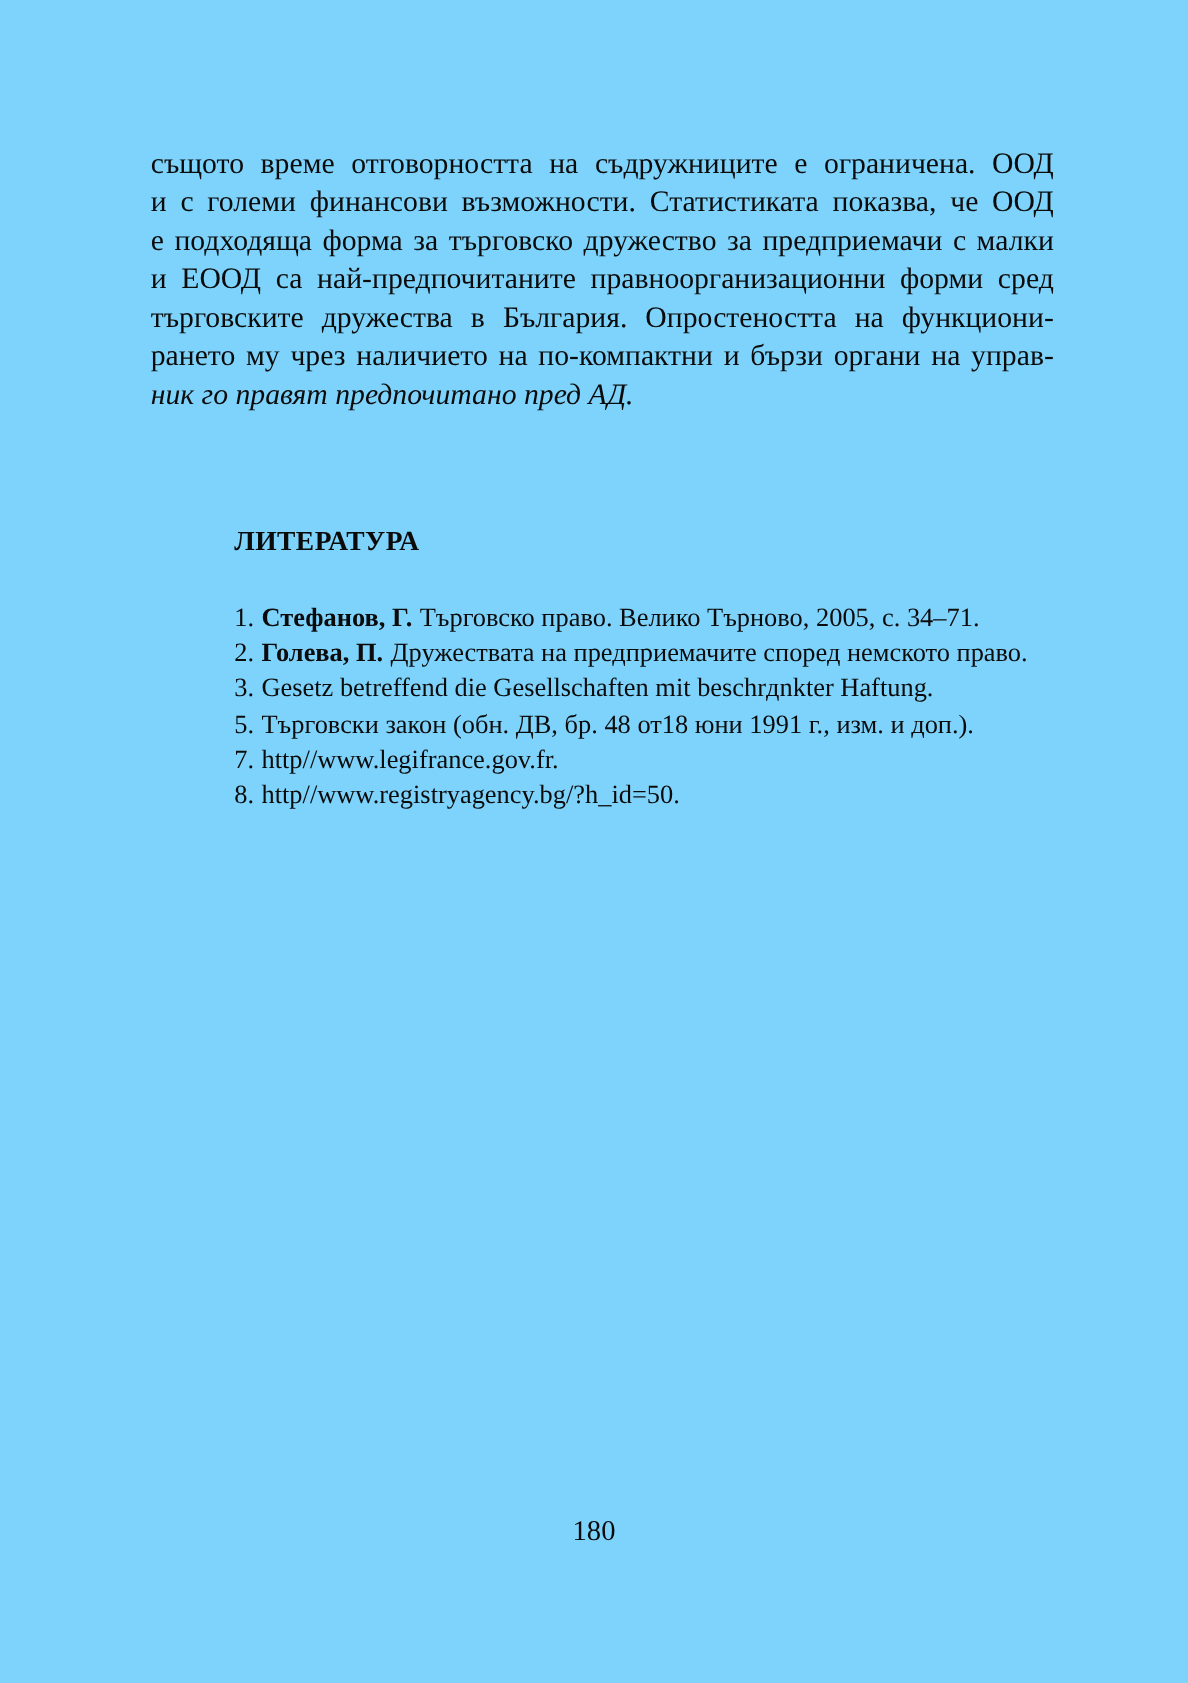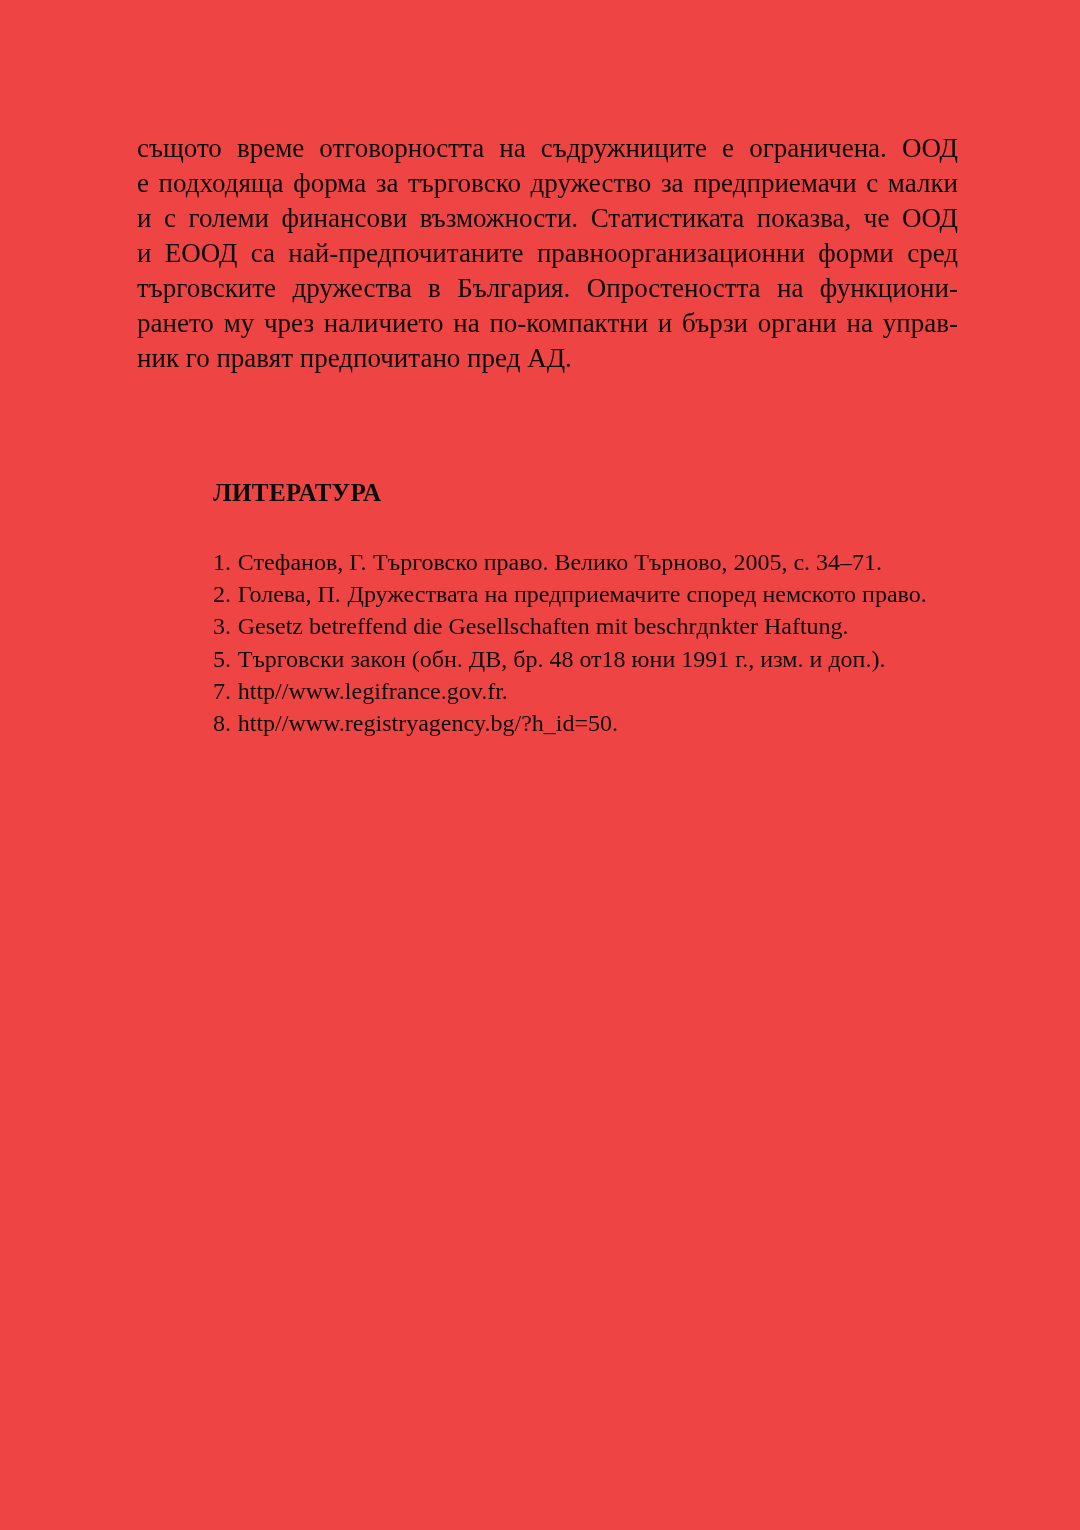--- a/index.html
+++ b/index.html
@@ -7,75 +7,76 @@
   body {
     background: #ffffff;
     font-family: "Liberation Serif", serif;
     color: #0b0b0b;
     position: relative;
     overflow: hidden;
   }
   .page {
     position: absolute;
     inset: 0;
-    background: #ef4444;
+    background: #7dd3fc;
   }
   .body-text {
     position: absolute;
     left: 137px;
     top: 131px;
     width: 821px;
     font-size: 27px;
     line-height: 35px;
   }
   .line {
     text-align: justify;
     text-align-last: justify;
   }
   .line.last {
     text-align-last: left;
+    font-style: italic;
   }
   .heading {
     position: absolute;
     left: 213px;
     top: 479px;
     font-size: 25px;
     font-weight: bold;
     letter-spacing: 0.4px;
   }
   .refs {
     position: absolute;
     left: 213px;
     top: 546px;
     list-style: none;
     font-size: 24px;
     line-height: 32.2px;
   }
   .refs li { white-space: nowrap; }
   .ref-num { margin-right: 0.28em; }
-  .ref-bold { font-weight: normal; margin-right: 0.28em; }
+  .ref-bold { font-weight: bold; margin-right: 0.28em; }
   .ref-bold:empty { display: none; }
   .page-number {
     position: absolute;
     left: 0;
     top: 1377px;
     width: 100%;
     text-align: center;
     font-size: 26px;
   }
 </style>
 </head>
 <body>
 
 <div class="page">
 
   <div class="body-text">
     <div class="line">същото време отговорността на съдружниците е ограничена. ООД</div>
+    <div class="line">и с големи финансови възможности. Статистиката показва, че ООД</div>
     <div class="line">е подходяща форма за търговско дружество за предприемачи с малки</div>
-    <div class="line">и с големи финансови възможности. Статистиката показва, че ООД</div>
     <div class="line">и ЕООД са най-предпочитаните правноорганизационни форми сред</div>
     <div class="line">търговските дружества в България. Опростеността на функциони-</div>
     <div class="line">рането му чрез наличието на по-компактни и бързи органи на управ-</div>
     <div class="line last">ник го правят предпочитано пред АД.</div>
   </div>
 
   <div class="heading">ЛИТЕРАТУРА</div>
 
   <ol class="refs">
     <li>
@@ -91,14 +92,15 @@
       <span class="ref-num">5.</span><span class="ref-text">Търговски закон (обн. ДВ, бр. 48 от18 юни 1991 г., изм. и доп.).</span>
     </li>
     <li>
       <span class="ref-num">7.</span><span class="ref-text">http//www.legifrance.gov.fr.</span>
     </li>
     <li>
       <span class="ref-num">8.</span><span class="ref-text">http//www.registryagency.bg/?h_id=50.</span>
     </li>
   </ol>
 
+  <div class="page-number">180</div>
 
 </div>
 
 </body></html>

